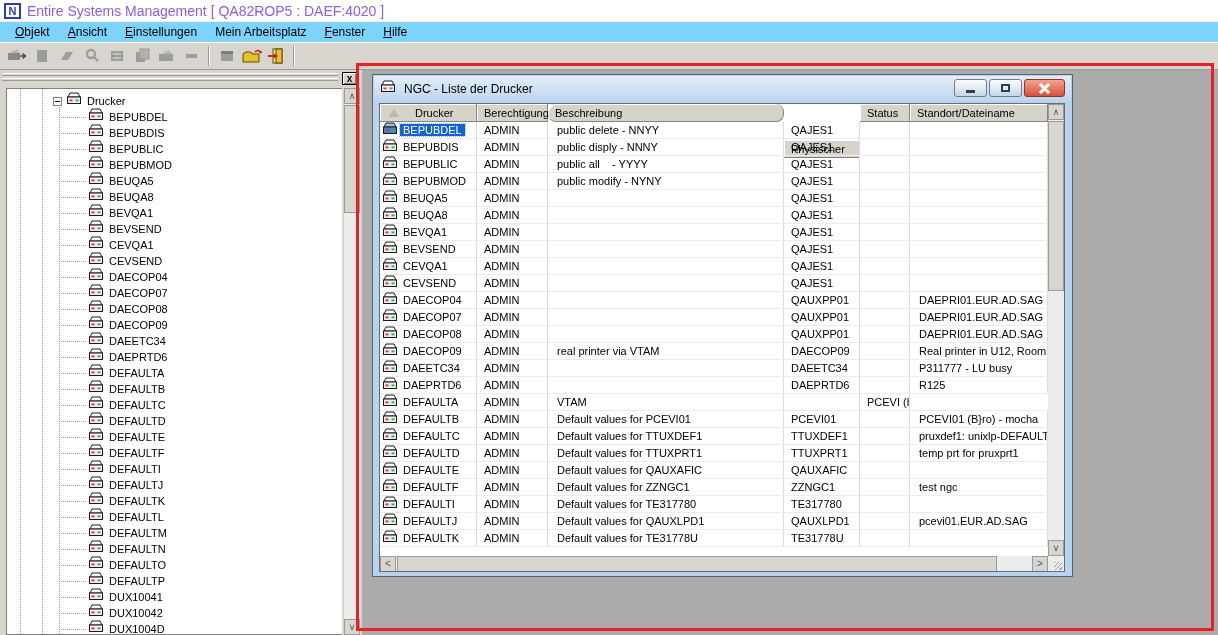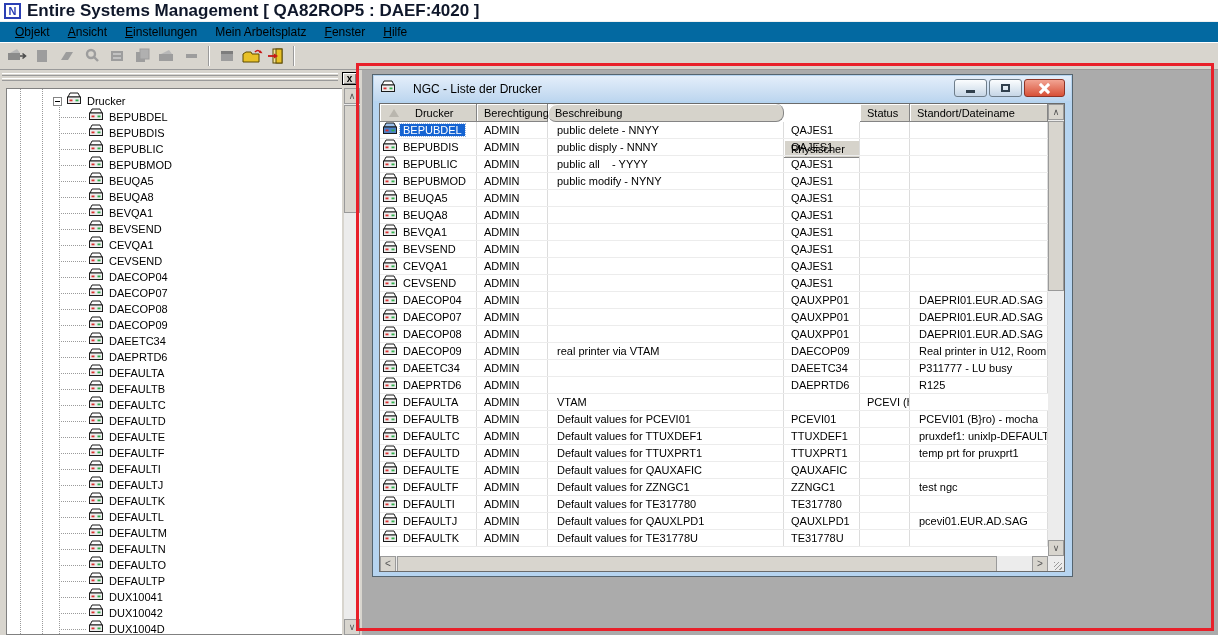--- a/index.html
+++ b/index.html
@@ -5,23 +5,23 @@
   * { margin:0; padding:0; box-sizing:border-box; }
   html,body { width:1218px; height:635px; overflow:hidden;
     font-family:"Liberation Sans", sans-serif; background:#ababab; }
   #stage { position:absolute; inset:0; width:1218px; height:635px; background:#ababab; }
 
   
   #titlebar { position:absolute; left:0; top:0; width:1218px; height:22px; background:#ffffff;
     display:flex; align-items:center; gap:6px; padding-left:4px; border-bottom:1px solid #f0f0f0; }
   #app-icon { width:17px; height:16px; border:2px solid #2b3fb4; background:#fff; color:#2b3fb4;
     font-size:11px; font-weight:bold; line-height:12px; text-align:center; }
-  #title-text { font-size:17px; color:#0f172a;font-weight:bold; }
-
-  #menubar { position:absolute; left:0; top:22px; width:1218px; height:20px; background:#0369a1;
+  #title-text { font-size:14px; color:#8b5cf6; }
+
+  #menubar { position:absolute; left:0; top:22px; width:1218px; height:20px; background:#7dd3fc;
     display:flex; align-items:center; padding-left:6px; }
   .menu-item { font-size:12px; color:#000; padding:2px 9px; cursor:default; }
   .menu-item u { text-decoration:underline; }
 
   #toolbar { position:absolute; left:0; top:42px; width:1218px; height:28px; background:#d8d5ce;
     border-top:1px solid #ffffff; border-bottom:1px solid #9a9a9a;
     display:flex; align-items:center; padding-left:4px; }
   .tb-btn { width:25px; height:24px; display:flex; align-items:center; justify-content:center; }
   .tb-sep { width:2px; height:20px; border-left:1px solid #9a9a9a; border-right:1px solid #ffffff; margin:0 4px; }
   .tb-btn svg { display:block; }
@@ -51,21 +51,21 @@
     color:#555; font-size:9px; line-height:14px; text-align:center; }
   #tree-sb-thumb { position:absolute; left:0; top:17px; width:16px; height:108px; background:#d8d5ce; border:1px solid #9a9a9a; }
 
   
   #mdi-area { position:absolute; left:362px; top:70px; width:856px; height:565px; background:#ababab; }
 
   
   #child-window { position:absolute; left:372px; top:74px; width:701px; height:503px;
     background:#b6d4f0; border:1px solid #55646f; }
   #child-titlebar { position:absolute; left:1px; top:1px; right:1px; height:25px;
-    background:linear-gradient(#e4eefa,#bdd6ef); display:flex; align-items:center; gap:14px; padding-left:6px; }
+    background:linear-gradient(#e4eefa,#bdd6ef); display:flex; align-items:center; gap:5px; padding-left:6px; }
   #child-title { font-size:12px; color:#000; }
   #child-buttons { position:absolute; right:7px; top:4px; display:flex; gap:2px; }
   .win-btn { width:33px; height:18px; border:1px solid #6e7d8a; border-radius:3px;
     background:linear-gradient(#fbfdfe,#c6d6e6); display:flex; align-items:center; justify-content:center; position:relative; }
   .win-btn.close { width:41px; background:linear-gradient(#f2a493,#d85037); border-color:#8e3326; }
   .glyph-min { width:9px; height:3px; background:#31404d; margin-top:6px; }
   .glyph-restore { width:9px; height:8px; border:2px solid #31404d; background:transparent; }
   .glyph-x { position:relative; width:11px; height:11px; }
   .glyph-x::before,.glyph-x::after { content:""; position:absolute; left:-1px; top:4px; width:13px; height:3px; background:#fff; }
   .glyph-x::before { transform:rotate(45deg); }

